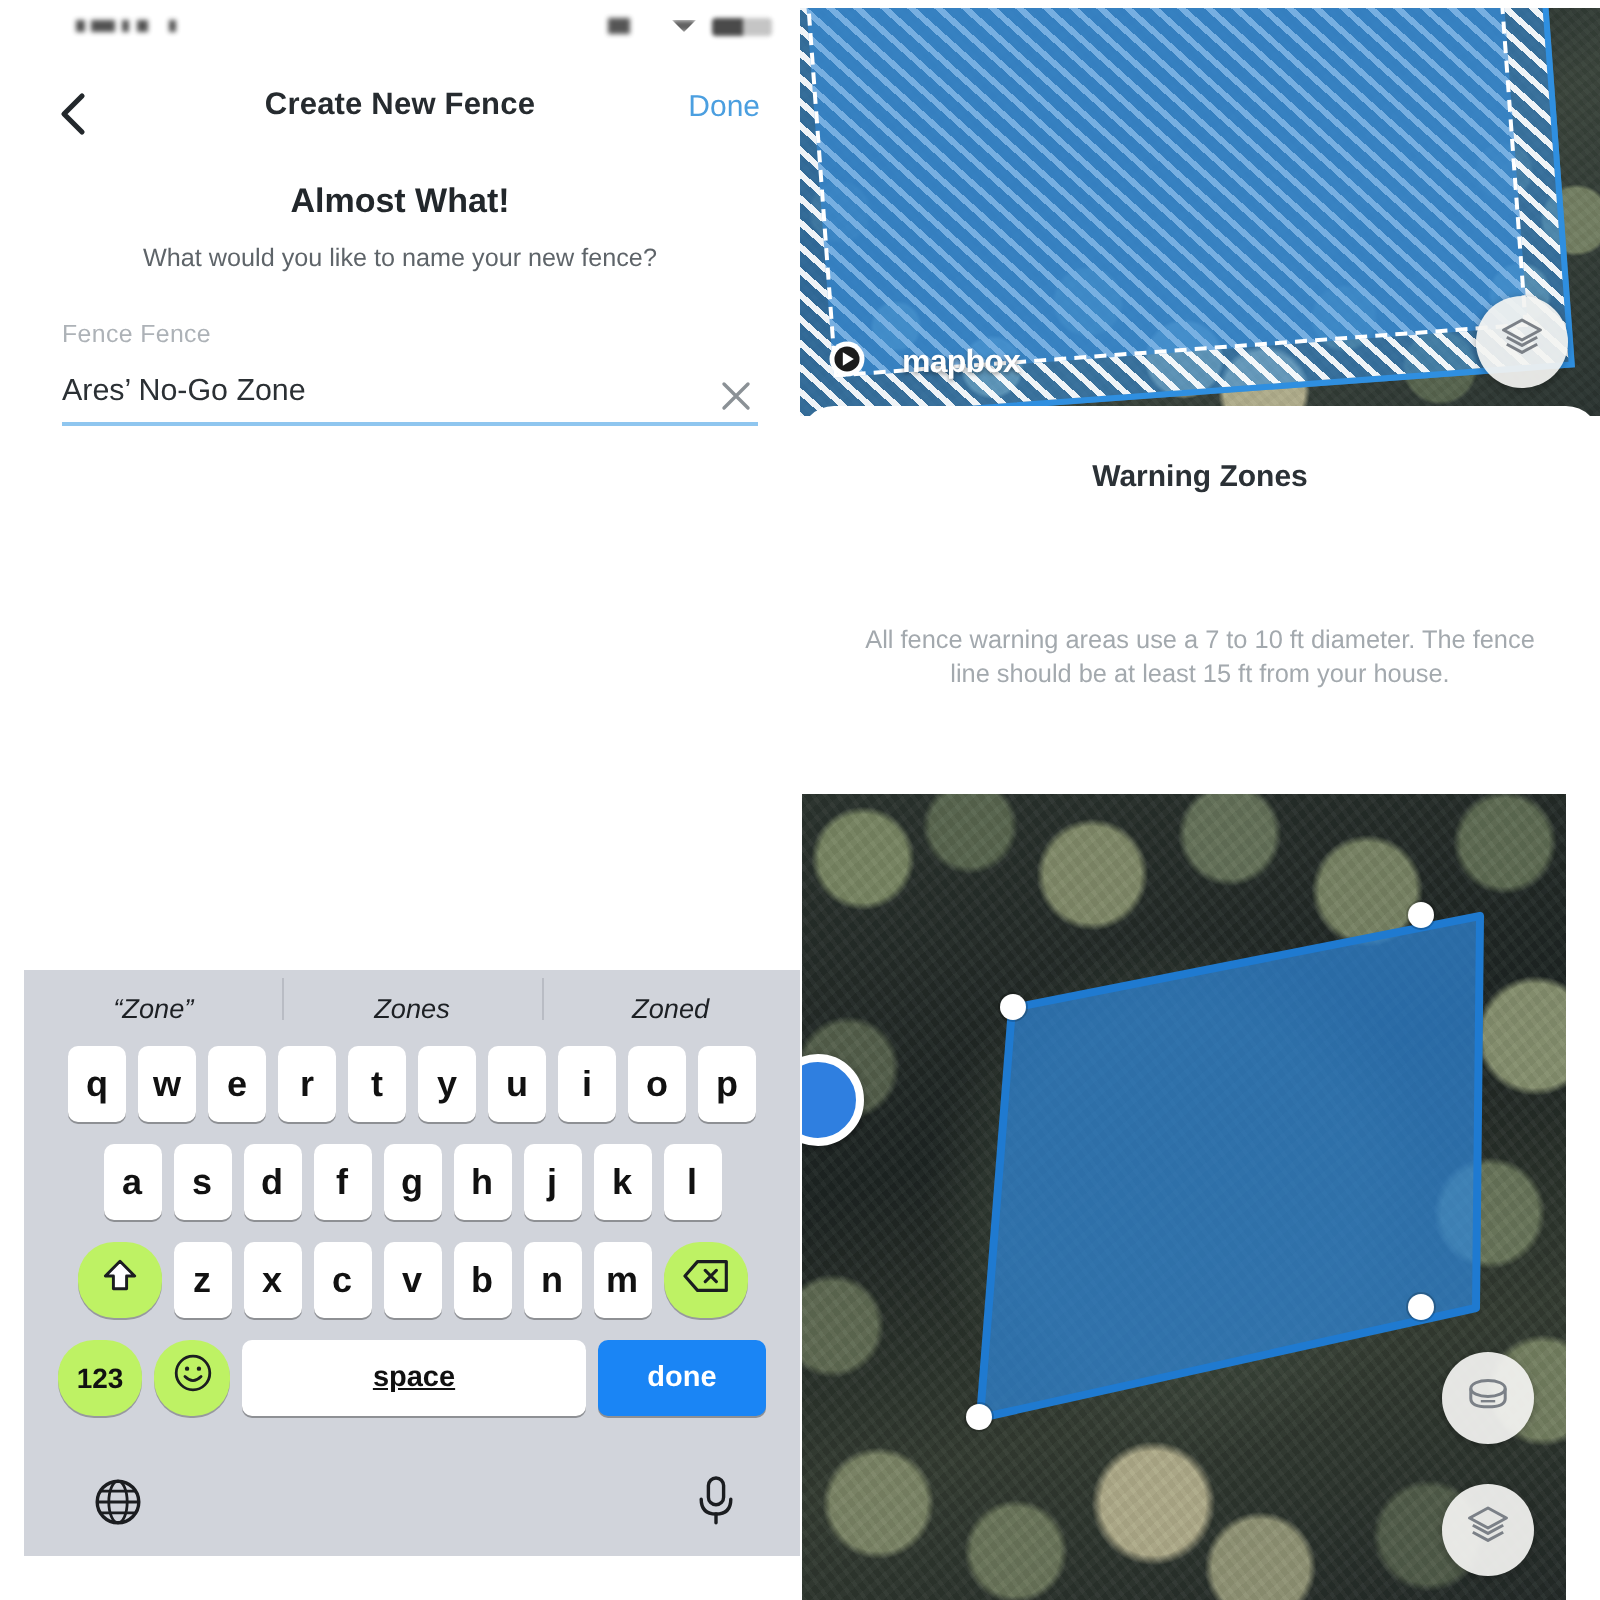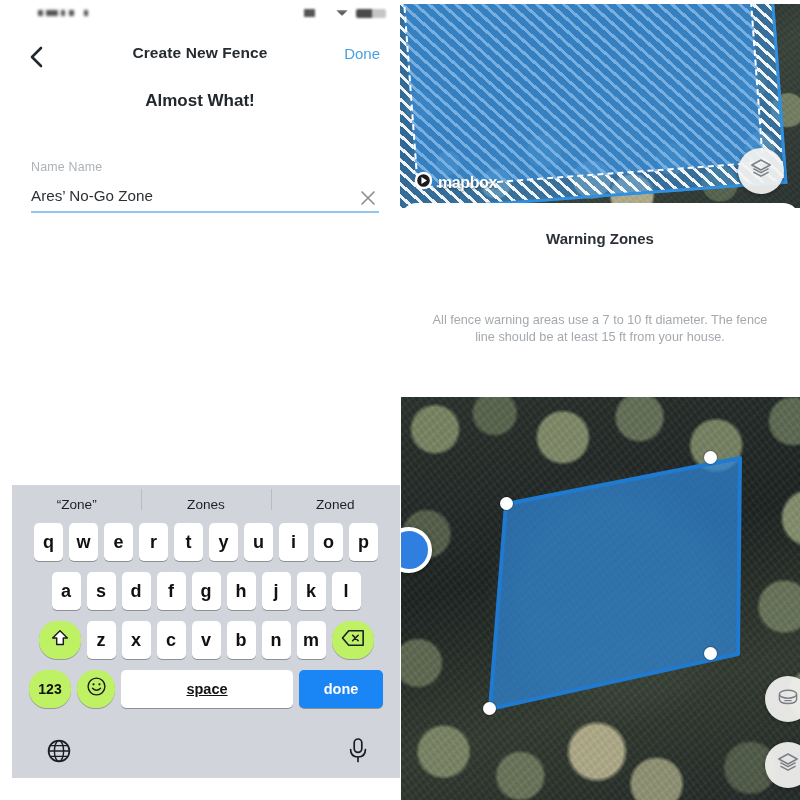--- a/index.html
+++ b/index.html
@@ -1,20 +1,20 @@
 <!DOCTYPE html>
 <html><head>
 <meta charset="utf-8">
 <style>
   html,body{margin:0;padding:0;background:#ffffff;}
   body{width:800px;height:800px;position:relative;overflow:hidden;
        font-family:"Liberation Sans","DejaVu Sans",sans-serif;
        -webkit-font-smoothing:antialiased;}
 
-  .quad{position:absolute;overflow:hidden;padding-left:44px;}
+  .quad{position:absolute;overflow:hidden;}
 
   
   #tl{left:0;top:0;width:400px;height:390px;background:#fff;}
 
   .statusbar{position:absolute;left:0;top:0;width:400px;height:24px;}
   .sb-left{position:absolute;left:38px;top:10px;width:58px;height:6px;
            background:linear-gradient(90deg,#2b2b2b 0 8%,transparent 8% 13%,#2b2b2b 13% 34%,transparent 34% 40%,#2b2b2b 40% 46%,transparent 46% 53%,#2b2b2b 53% 62%,transparent 62% 80%,#2b2b2b 80% 86%,transparent 86%);
            filter:blur(1.4px);opacity:.82;}
   .sb-right{position:absolute;right:18px;top:9px;width:78px;height:8px;
            background:linear-gradient(90deg,#2b2b2b 0 14%,transparent 14% 100%);
@@ -72,41 +72,41 @@
        repeating-linear-gradient(-37deg, rgba(255,255,255,.05) 0 3px, rgba(0,0,0,.06) 3px 6px);}
   .fence-top{position:absolute;left:-4px;top:-52px;width:392px;height:246px;
        transform:rotate(-4.2deg);transform-origin:50% 100%;}
   .fence-top .outer{position:absolute;inset:0;background:rgba(56,140,214,.62);
        border:3px solid #2f8fe0;}
   .fence-top .hatch{position:absolute;left:0;top:0;right:0;bottom:0;
        background-image:repeating-linear-gradient(46deg, rgba(255,255,255,.92) 0 3px, rgba(255,255,255,0) 3px 9px);}
   .fence-top .inner{position:absolute;left:22px;top:22px;right:22px;bottom:22px;
        background:rgba(56,140,214,.66);
        border:2px dashed #ffffff;}
-  .mapbox-logo{position:absolute;left:14px;bottom:14px;display:flex;align-items:center;gap:5px;cursor:pointer;}
+  .mapbox-logo{position:absolute;left:14px;bottom:14px;display:flex;align-items:center;gap:18px;cursor:pointer;}
   .mapbox-logo .txt{color:#fff;font-size:16px;font-weight:700;letter-spacing:-.4px;
        text-shadow:0 1px 2px rgba(0,0,0,.45);}
   .fab{position:absolute;width:46px;height:46px;border-radius:50%;
        background:rgba(243,243,241,.93);display:flex;align-items:center;justify-content:center;
        box-shadow:0 1px 4px rgba(0,0,0,.3);cursor:pointer;}
   .fab-layers-top{right:16px;top:144px;}
 
   .card{position:absolute;left:0;top:203px;width:400px;height:169px;background:#fff;
         border-radius:17px 17px 0 0;}
   .card-title{position:absolute;left:0;top:27px;width:400px;text-align:center;
               font-size:15px;font-weight:700;color:#2b3136;}
   .card-p{position:absolute;left:26px;width:348px;text-align:center;
           font-size:12.7px;line-height:17px;color:#a3a9ae;font-weight:400;}
   .card-p1{top:58px;}
   .card-p2{top:109px;}
 
   
   #bl{left:0;top:390px;width:400px;height:410px;background:#fff;}
   .kb{position:absolute;left:12px;top:95px;width:388px;height:293px;background:#d1d4db;}
-  .kb-sugg{position:absolute;left:0;top:0;width:388px;height:38px;display:flex;align-items:center;}
+  .kb-sugg{position:absolute;left:0;top:0;width:388px;height:38px;display:flex;align-items:center;font-style:italic;}
   .sugg{flex:1;text-align:center;font-size:13.6px;color:#1d2024;cursor:pointer;position:relative;}
   .sugg+.sugg:before{content:"";position:absolute;left:0;top:-8px;height:21px;width:1px;background:#b9bcc4;}
   .kb-rows{position:absolute;left:0;top:38px;width:388px;}
   .krow{display:flex;justify-content:center;gap:6px;margin-bottom:11px;}
   .key{width:29px;height:38px;background:#fff;border-radius:5px;
        box-shadow:0 1px 0 rgba(0,0,0,.32);display:flex;align-items:center;justify-content:center;
        font-size:18px;font-weight:700;color:#111;cursor:pointer;}
   .krow2{padding-left:18px;padding-right:18px;}
   .krow3{padding-left:0;}
   .key-mod{background:#bef264;box-shadow:0 1px 0 rgba(0,0,0,.28);border-radius:18px;}
@@ -173,23 +173,24 @@
         <svg width="22" height="26" viewBox="0 0 22 26">
           <path d="M15 4 L6 13 L15 22" fill="none" stroke="#23282c" stroke-width="2.6" stroke-linecap="round" stroke-linejoin="round"></path>
         </svg>
       </span>
     </div>
     <div class="nav-title">Create New Fence</div>
     <div class="nav-done">Done</div>
   </div>
 
   <div class="almost">Almost What!</div>
+  <div class="subtitle">What would you like to name your new fence?</div>
 
   <div class="field-wrap">
-    <div class="field-label">Name Name</div>
+    <div class="field-label">Fence Fence</div>
     <div class="field-row">
       <input class="field-value" value="Ares’ No-Go Zone" placeholder="Fence Name" style="">
       <div class="field-clear">
         <span>
           <svg width="20" height="20" viewBox="0 0 20 20">
             <path d="M4 4 L16 16 M16 4 L4 16" stroke="#8b9196" stroke-width="1.7" stroke-linecap="round"></path>
           </svg>
         </span>
       </div>
     </div>

